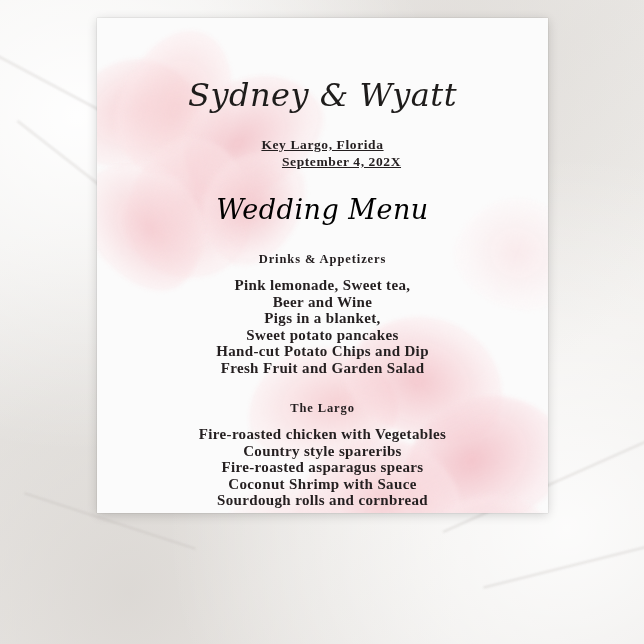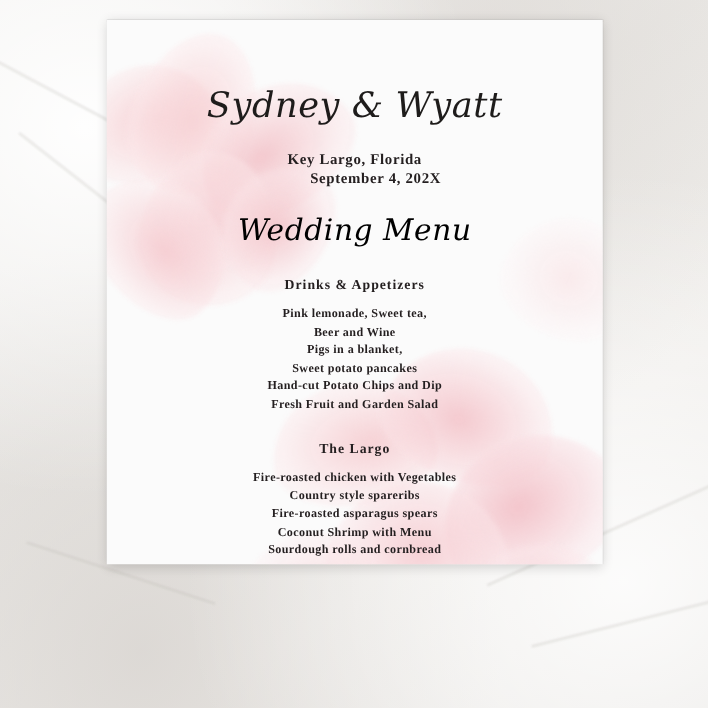--- a/index.html
+++ b/index.html
@@ -69,20 +69,21 @@
     margin-top: 58px;
     color: #1e1c1b;
     font-weight: 400;
   }
   .loc, .date {
     font-size: 13.5px;
     font-weight: bold;
     letter-spacing: 0.6px;
     line-height: 17px;
     color: #241f20;
+    text-decoration: underline;
   }
   .loc { margin-top: 22px; }
   .date { margin-top: 0px; padding-left: 38px; }
 
   .menu-title {
     font-family: "DejaVu Serif", serif;
     font-style: italic;
     font-size: 27px;
     letter-spacing: 0.5px;
     margin-top: 24px;
@@ -91,21 +92,21 @@
 
   .section-head {
     font-size: 12.5px;
     font-weight: bold;
     letter-spacing: 0.9px;
     margin-top: 27px;
     color: #241f20;
   }
   .items {
     margin-top: 10px;
-    font-size: 11px;
+    font-size: 15px;
     font-weight: bold;
     letter-spacing: 0.35px;
     line-height: 16.5px;
     color: #241f20;
   }
   .items div { white-space: nowrap; }
   .sec-buffet .section-head { margin-top: 25px; }
   .sec-dessert .section-head { margin-top: 26px; padding-left: 41px; }
 </style>
 </head>
@@ -159,21 +160,21 @@
         <div>Fresh Fruit and Garden Salad</div>
       </div>
     </div>
 
     <div class="menu-section sec-buffet">
       <div class="section-head">The Largo</div>
       <div class="items">
         <div>Fire-roasted chicken with Vegetables</div>
         <div>Country style spareribs</div>
         <div>Fire-roasted asparagus spears</div>
-        <div>Coconut Shrimp with Menu</div>
+        <div>Coconut Shrimp with Sauce</div>
         <div>Sourdough rolls and cornbread</div>
       </div>
     </div>
 
     <div class="menu-section sec-dessert">
       <div class="section-head">Dessert</div>
       <div class="items">
         <div>Dessert Table</div>
       </div>
     </div>

